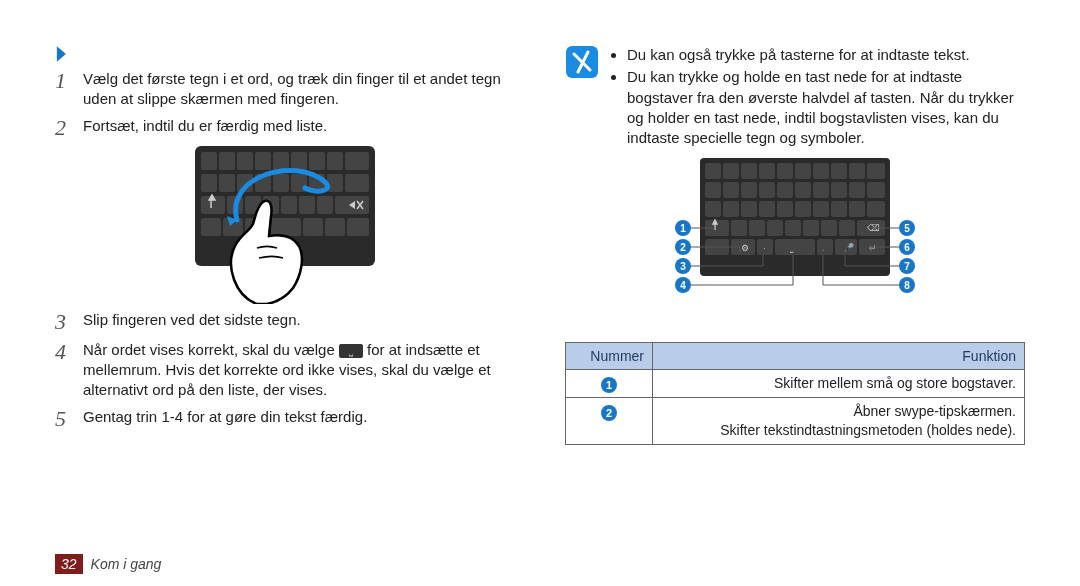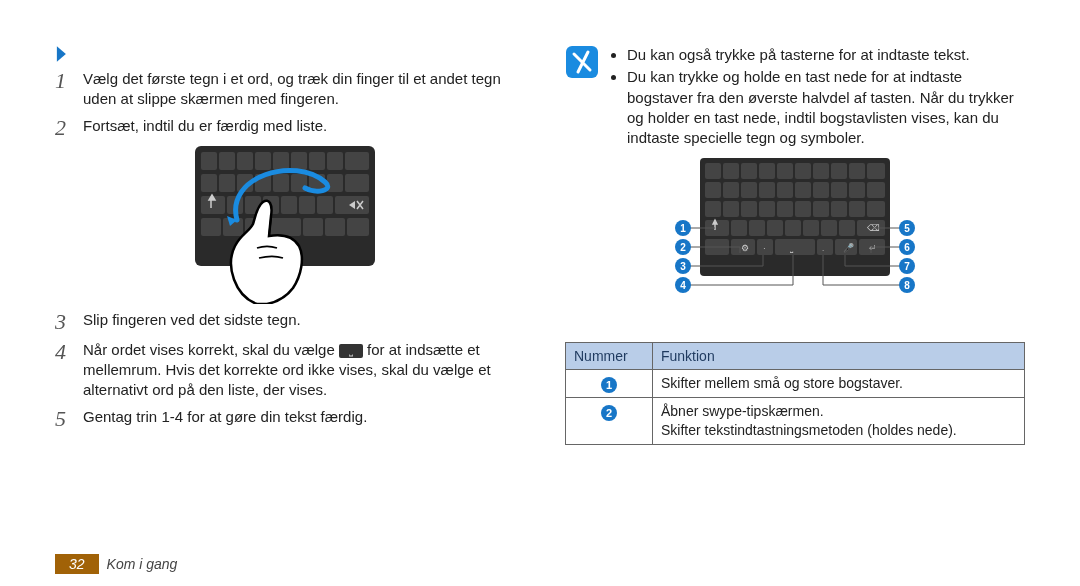--- a/index.html
+++ b/index.html
@@ -92,21 +92,21 @@
     vertical-align: middle;
   }
   table.func {
     border-collapse: collapse;
     width: 100%;
     margin-top: 4px;
   }
   table.func th, table.func td {
     border: 1px solid #666;
     padding: 4px 8px;
-    text-align: left;
+    text-align: right;
     vertical-align: top;
     font-size: 14px;
   }
   table.func th {
     background: #b9cde8;
     font-weight: normal;
     color: #1f3a5f;
   }
   table.func td:first-child {
     text-align: center;
@@ -118,24 +118,24 @@
     color: #444;
     display: flex;
     align-items: center;
     gap: 8px;
     padding: 0 0 0 55px;
     position: absolute;
     bottom: 12px;
     left: 0;
   }
   .pagenum {
-    background: #a16207;
+    background: #7f1d1d;
     color: #fff;
     font-style: italic;
-    padding: 2px 14px;
+    padding: 2px 6px;
     font-size: 14px;
   }
   .kbd-icon {
     display: inline-block;
     background: #333;
     color: #ccc;
     width: 24px;
     height: 14px;
     line-height: 14px;
     font-size: 10px;

